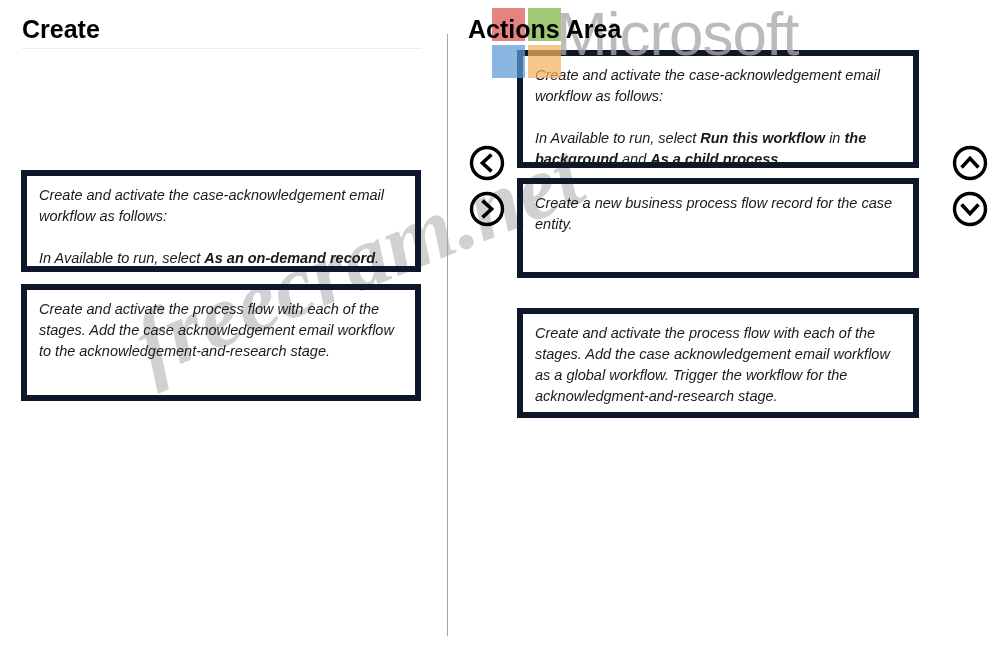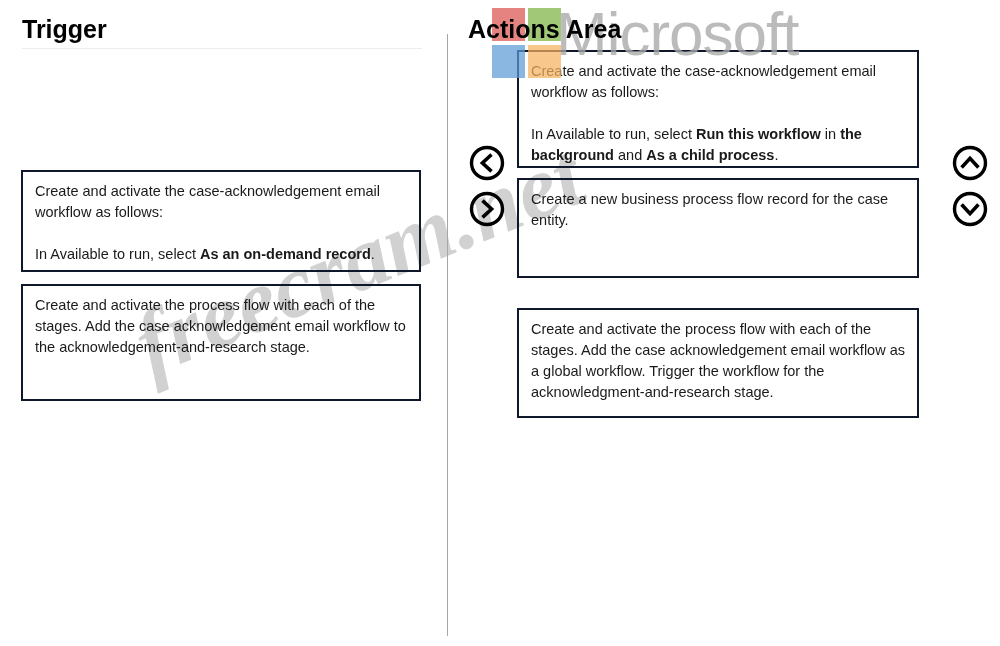--- a/index.html
+++ b/index.html
@@ -109,24 +109,25 @@
     width: 400px;
     height: 1px;
     background: #ececec;
     z-index: 2;
   }
 
   
   .opt-box {
     position: absolute;
     box-sizing: border-box;
-    border: 2px solid #0f172a;
+    border: 6px solid #0f172a;
     background: transparent;
     z-index: 4;
     padding: 9px 11px 9px 12px;
+    font-style: italic;
   }
   .opt-box p {
     margin: 0;
     font-family: "Liberation Sans", sans-serif;
     font-size: 14.5px;
     line-height: 21px;
     color: #1a1a1a;
   }
   .opt-box p.second { margin-top: 21px; }
   .opt-box b { font-weight: bold; }
@@ -160,21 +161,21 @@
 
 <div id="page" style="background: rgb(255, 255, 255);">
 
   <div class="wm-layer-back">
     <div class="freecram-wm" style="color: rgb(201, 201, 201);">freecram.net</div>
   </div>
 
   <div class="faint-rule"></div>
   <div class="divider"></div>
 
-  <div class="heading" id="actions-heading">Trigger</div>
+  <div class="heading" id="actions-heading">Create</div>
 
   <div class="heading" id="answer-heading">Actions Area</div>
 
   <div class="opt-box" id="left-box-1">
     <p>Create and activate the case-acknowledgement email workflow as follows:</p>
     <p class="second"><span>In Available to run, select </span><b>As an on-demand record</b><span>.</span></p>
   </div>
 
   <div class="opt-box" id="left-box-2">
     <p>Create and activate the process flow with each of the stages. Add the case acknowledgement email workflow to the acknowledgement-and-research stage.</p>

